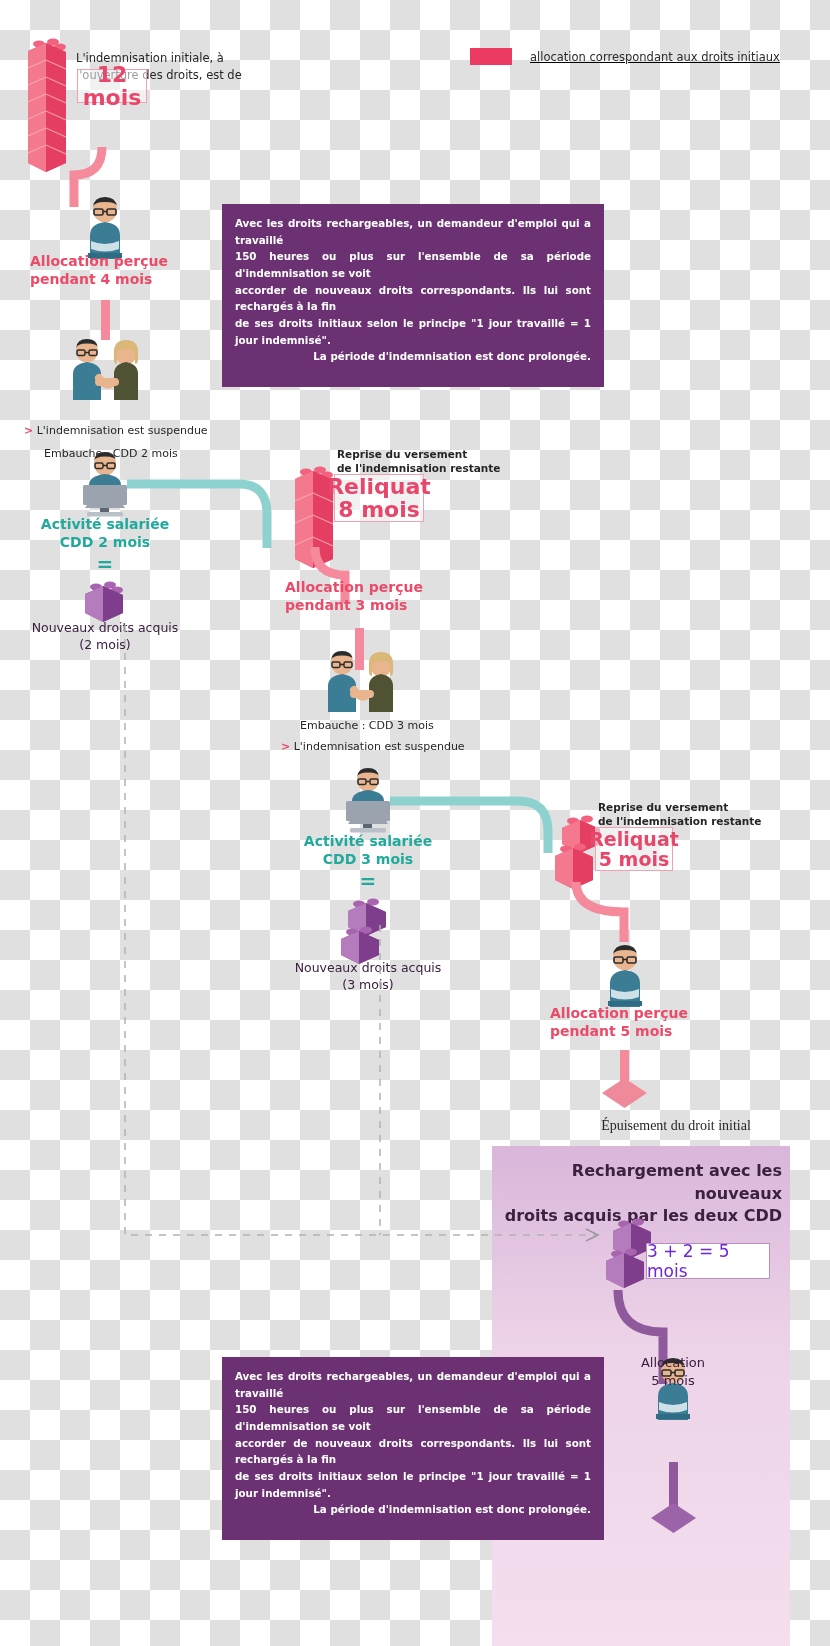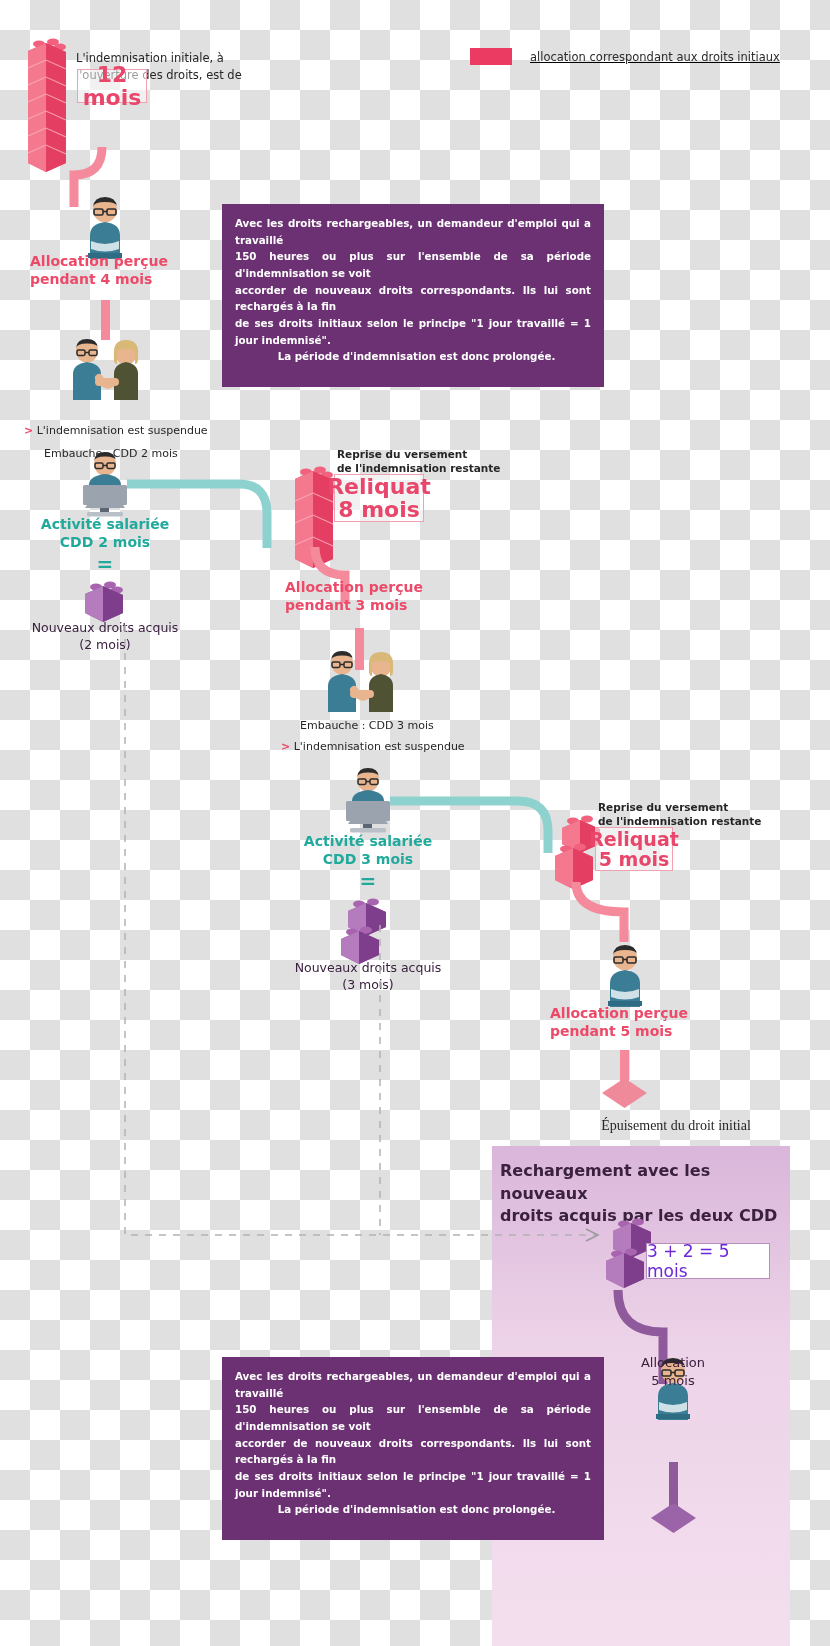--- a/index.html
+++ b/index.html
@@ -26,25 +26,25 @@
   
   .valbox{border:1.4px solid #f0a2b3;background:rgba(255,255,255,.55);
           display:flex;align-items:center;justify-content:center;}
   .valbox span{font-size:22px;font-weight:bold;color:#e8466a;line-height:1.06;text-align:center;}
 
   
   .infobox{background:#6b3172;color:#fff;font-size:10.3px;font-weight:bold;
            line-height:1.62;text-align:justify;padding:11px 13px 22px 13px;
            box-sizing:border-box;}
   .infobox p{margin:0;}
-  .infobox p.last{text-align:center;margin-left:7px;}
+  .infobox p.last{text-align:right;margin-left:7px;}
 
   
   #recharge-panel{background:linear-gradient(180deg,#d9b6da 0%,#edd3e8 40%,#f3dfee 100%);}
-  #recharge-title{font-size:16px;font-weight:bold;color:#3b2040;text-align:left;line-height:1.42;}
+  #recharge-title{font-size:16px;font-weight:bold;color:#3b2040;text-align:right;line-height:1.42;}
   #recharge-valbox{border:1.4px solid #b98fc0;background:#fff;
         display:flex;align-items:center;justify-content:center;}
   #recharge-valbox span{font-size:17px;color:#6d28d9;font-weight:normal;}
 
   
   .bar-pink{background:#f48a9b;}
   .bar-purp{background:#8e5a9b;}
   svg{overflow:visible;}
 
   

